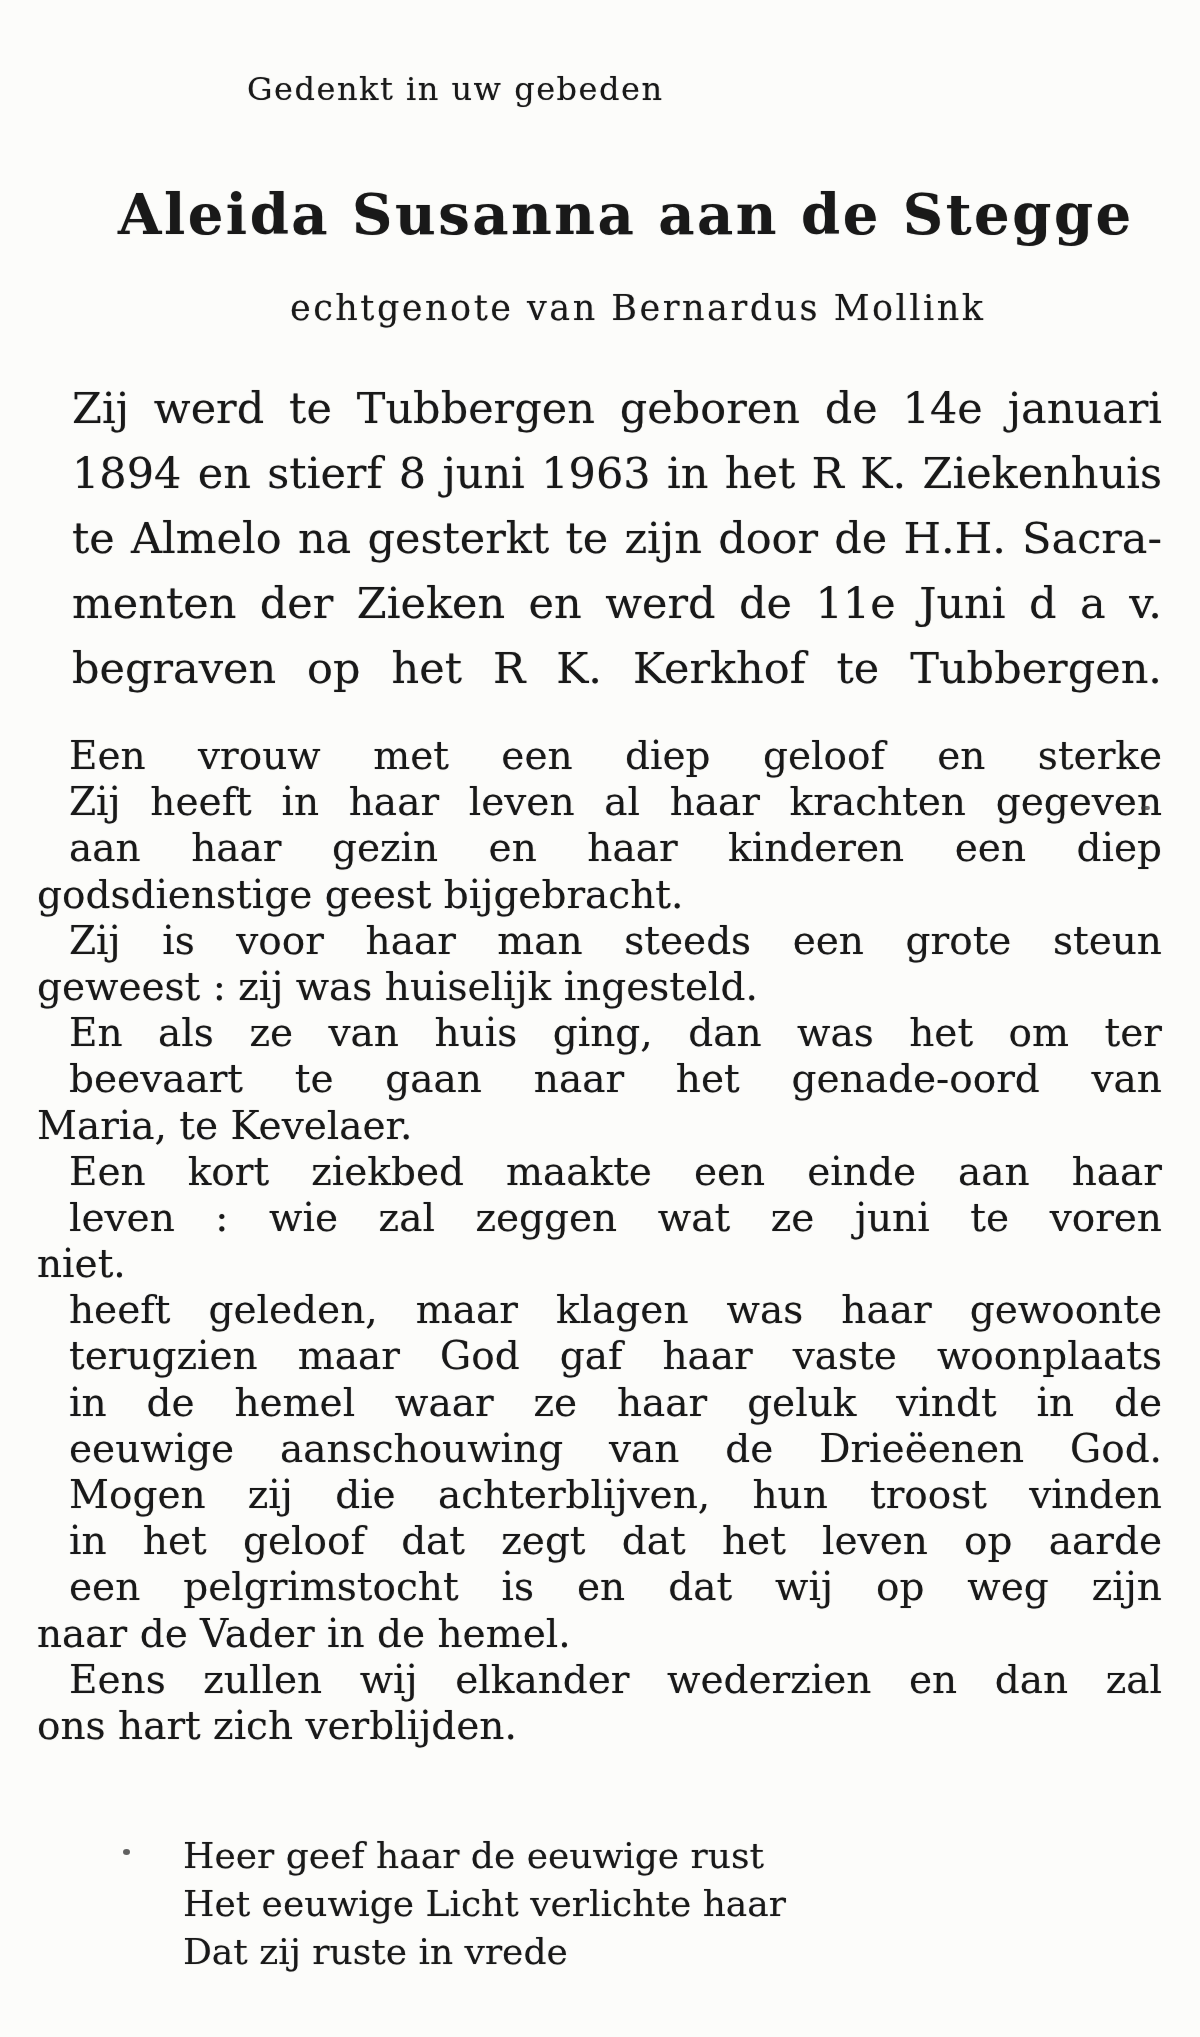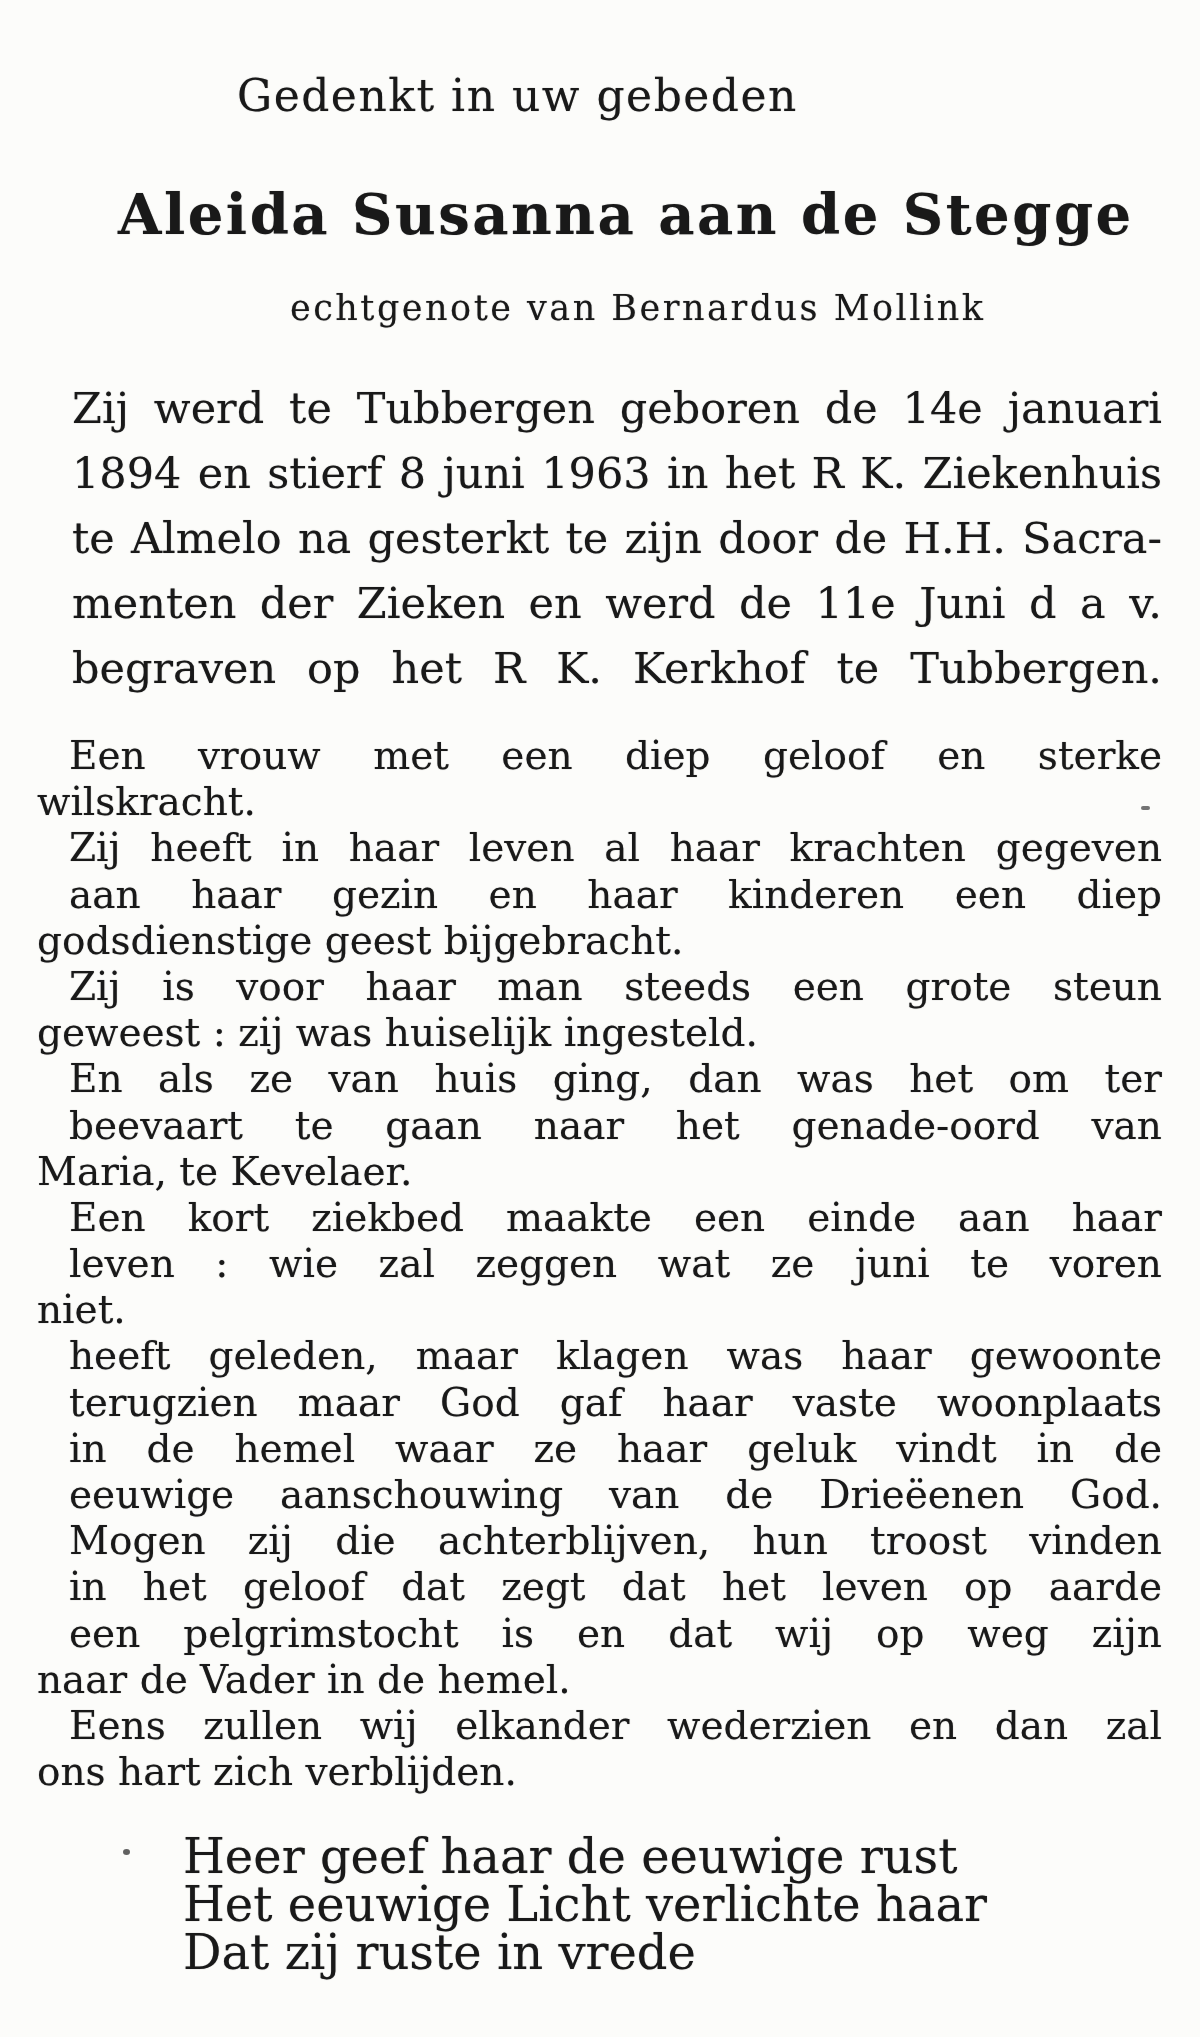--- a/index.html
+++ b/index.html
@@ -7,22 +7,22 @@
     position:relative;
     width:1200px;height:2037px;
     margin:0 auto;
     background:#fcfcfa;
     color:#191919;
     font-family:"DejaVu Serif", serif;
     overflow:hidden;
     text-shadow:0 0 1px rgba(20,20,20,0.45);
   }
   .title{
-    position:absolute;top:70px;left:237px;
-    font-size:44px;letter-spacing:1.5px;white-space:nowrap;
+    position:absolute;top:70px;left:247px;
+    font-size:32px;letter-spacing:1.5px;white-space:nowrap;
   }
   .name{
     position:absolute;top:181px;left:118px;margin:0;
     font-size:56px;font-weight:700;letter-spacing:2.5px;white-space:nowrap;text-align:center;
   }
   .subtitle{
     position:absolute;top:288px;left:290px;
     font-size:35px;font-weight:400;letter-spacing:2.5px;white-space:nowrap;
   }
   .intro{
@@ -30,21 +30,21 @@
     font-size:43px;
   }
   .intro .line{height:65px;line-height:65px;}
   .bodytext{
     position:absolute;top:733px;left:37px;width:1125px;
     font-size:39px;
   }
   .bodytext .line{height:46.2px;line-height:46.2px;}
   .prayer{
     position:absolute;top:1832px;left:183px;
-    font-size:48px;
+    font-size:36px;
   }
   .prayer .line{height:48px;line-height:48px;white-space:nowrap;}
   .line{white-space:nowrap;}
   .line.j{
     text-align:justify;
     text-align-last:justify;
     white-space:normal;
     word-spacing:1px;
     margin-left:32px;
   }
@@ -69,21 +69,20 @@
   <div class="intro">
       <div class="line j">Zij werd te Tubbergen geboren de 14e januari</div>
       <div class="line j">1894 en stierf 8 juni 1963 in het R K. Ziekenhuis</div>
       <div class="line j">te Almelo na gesterkt te zijn door de H.H. Sacra-</div>
       <div class="line j">menten der Zieken en werd de 11e Juni d a v.</div>
       <div class="line j">begraven op het R K. Kerkhof te Tubbergen.</div>
     </div>
 
   <div class="bodytext">
       <div class="line j">Een vrouw met een diep geloof en sterke</div>
-      <div class="line">wilskracht.</div>
       <div class="line j">Zij heeft in haar leven al haar krachten gegeven</div>
       <div class="line j">aan haar gezin en haar kinderen een diep</div>
       <div class="line">godsdienstige geest bijgebracht.</div>
       <div class="line j">Zij is voor haar man steeds een grote steun</div>
       <div class="line">geweest : zij was huiselijk ingesteld.</div>
       <div class="line j">En als ze van huis ging, dan was het om ter</div>
       <div class="line j">beevaart te gaan naar het genade-oord van</div>
       <div class="line">Maria, te Kevelaer.</div>
       <div class="line j">Een kort ziekbed maakte een einde aan haar</div>
       <div class="line j">leven : wie zal zeggen wat ze juni te voren</div>

